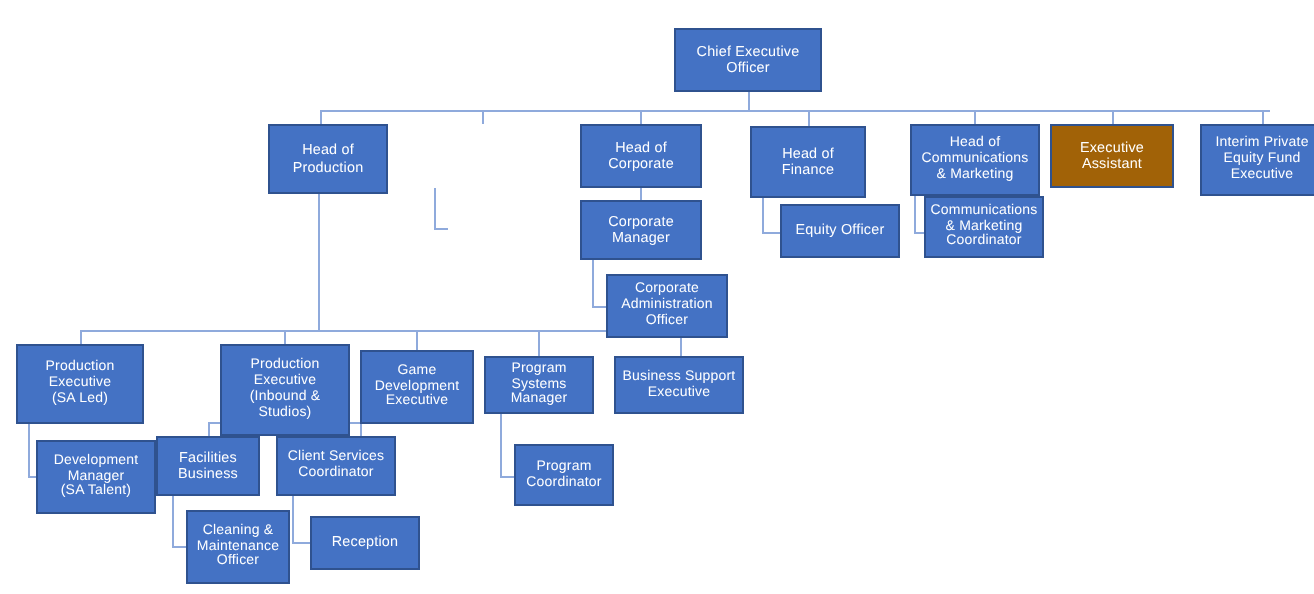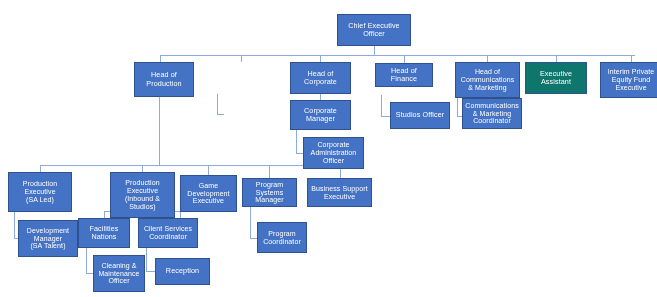--- a/index.html
+++ b/index.html
@@ -82,35 +82,35 @@
     <div class="conn v" style="left: 146px; top: 248px; background: rgb(143, 170, 220); height: 23px; width: 1px;"></div>
     <div class="conn h" style="left: 146px; top: 271px; background: rgb(143, 170, 220); width: 9px; height: 1px;"></div>
     <div class="conn v" style="left: 250px; top: 207px; background: rgb(143, 170, 220); height: 31px; width: 1px;"></div>
     <div class="conn h" style="left: 250px; top: 238px; background: rgb(143, 170, 220); width: 8px; height: 1px;"></div>
     <div class="node" style="left: 337px; top: 14px; width: 74px; height: 32px; font-size: 7.2px; background: rgb(68, 114, 196); border-color: rgb(47, 82, 143); color: rgb(255, 255, 255);">Chief Executive
 Officer</div>
     <div class="node" style="left: 134px; top: 62px; width: 60px; height: 35px; font-size: 7.2px; background: rgb(68, 114, 196); border-color: rgb(47, 82, 143); color: rgb(255, 255, 255);">Head of
 Production</div>
     <div class="node" style="left: 290px; top: 62px; width: 61px; height: 32px; font-size: 7.2px; background: rgb(68, 114, 196); border-color: rgb(47, 82, 143); color: rgb(255, 255, 255);">Head of
 Corporate</div>
-    <div class="node" style="left: 375px; top: 63px; width: 58px; height: 24px; font-size: 7.2px; background: rgb(68, 114, 196); border-color: rgb(47, 82, 143); color: rgb(255, 255, 255);">Head of Finance</div>
+    <div class="node" style="left: 375px; top: 63px; width: 58px; height: 36px; font-size: 7.2px; background: rgb(68, 114, 196); border-color: rgb(47, 82, 143); color: rgb(255, 255, 255);">Head of Finance</div>
     <div class="node" style="left: 455px; top: 62px; width: 65px; height: 36px; font-size: 7px; background: rgb(68, 114, 196); border-color: rgb(47, 82, 143); color: rgb(255, 255, 255);">Head of
 Communications
 &amp; Marketing</div>
-    <div class="node" style="left: 525px; top: 62px; width: 62px; height: 32px; font-size: 7.2px; background: #0f766e; border-color: rgb(47, 82, 143); color: rgb(255, 255, 255);">Executive
+    <div class="node" style="left: 525px; top: 62px; width: 62px; height: 32px; font-size: 7.2px; background: #a16207; border-color: rgb(47, 82, 143); color: rgb(255, 255, 255);">Executive
 Assistant</div>
     <div class="node" style="left: 600px; top: 62px; width: 62px; height: 36px; font-size: 7px; background: rgb(68, 114, 196); border-color: rgb(47, 82, 143); color: rgb(255, 255, 255);">Interim Private
 Equity Fund
 Executive</div>
     <div class="node" style="left: 290px; top: 100px; width: 61px; height: 30px; font-size: 7.2px; background: rgb(68, 114, 196); border-color: rgb(47, 82, 143); color: rgb(255, 255, 255);">Corporate
 Manager</div>
     <div class="node" style="left: 303px; top: 137px; width: 61px; height: 32px; font-size: 7px; background: rgb(68, 114, 196); border-color: rgb(47, 82, 143); color: rgb(255, 255, 255);">Corporate
 Administration
 Officer</div>
-    <div class="node" style="left: 390px; top: 102px; width: 60px; height: 27px; font-size: 7.2px; background: rgb(68, 114, 196); border-color: rgb(47, 82, 143); color: rgb(255, 255, 255);">Studios Officer</div>
+    <div class="node" style="left: 390px; top: 102px; width: 60px; height: 27px; font-size: 7.2px; background: rgb(68, 114, 196); border-color: rgb(47, 82, 143); color: rgb(255, 255, 255);">Equity Officer</div>
     <div class="node" style="left: 462px; top: 98px; width: 60px; height: 31px; font-size: 7px; background: rgb(68, 114, 196); border-color: rgb(47, 82, 143); color: rgb(255, 255, 255);">Communications
 &amp; Marketing
 Coordinator</div>
     <div class="node" style="left: 8px; top: 172px; width: 64px; height: 40px; font-size: 7px; background: rgb(68, 114, 196); border-color: rgb(47, 82, 143); color: rgb(255, 255, 255);">Production
 Executive
 (SA Led)</div>
     <div class="node" style="left: 110px; top: 172px; width: 65px; height: 46px; font-size: 7px; background: rgb(68, 114, 196); border-color: rgb(47, 82, 143); color: rgb(255, 255, 255);">Production
 Executive
 (Inbound &amp;
 Studios)</div>
@@ -118,21 +118,21 @@
 Development
 Executive</div>
     <div class="node" style="left: 242px; top: 178px; width: 55px; height: 29px; font-size: 7px; background: rgb(68, 114, 196); border-color: rgb(47, 82, 143); color: rgb(255, 255, 255);">Program Systems
 Manager</div>
     <div class="node" style="left: 307px; top: 178px; width: 65px; height: 29px; font-size: 7px; background: rgb(68, 114, 196); border-color: rgb(47, 82, 143); color: rgb(255, 255, 255);">Business Support
 Executive</div>
     <div class="node" style="left: 18px; top: 220px; width: 60px; height: 37px; font-size: 7px; background: rgb(68, 114, 196); border-color: rgb(47, 82, 143); color: rgb(255, 255, 255);">Development
 Manager
 (SA Talent)</div>
     <div class="node" style="left: 78px; top: 218px; width: 52px; height: 30px; font-size: 7.2px; background: rgb(68, 114, 196); border-color: rgb(47, 82, 143); color: rgb(255, 255, 255);">Facilities
-Nations</div>
+Business</div>
     <div class="node" style="left: 138px; top: 218px; width: 60px; height: 30px; font-size: 7px; background: rgb(68, 114, 196); border-color: rgb(47, 82, 143); color: rgb(255, 255, 255);">Client Services
 Coordinator</div>
     <div class="node" style="left: 257px; top: 222px; width: 50px; height: 31px; font-size: 7px; background: rgb(68, 114, 196); border-color: rgb(47, 82, 143); color: rgb(255, 255, 255);">Program
 Coordinator</div>
     <div class="node" style="left: 93px; top: 255px; width: 52px; height: 37px; font-size: 7px; background: rgb(68, 114, 196); border-color: rgb(47, 82, 143); color: rgb(255, 255, 255);">Cleaning &amp;
 Maintenance
 Officer</div>
     <div class="node" style="left: 155px; top: 258px; width: 55px; height: 27px; font-size: 7.2px; background: rgb(68, 114, 196); border-color: rgb(47, 82, 143); color: rgb(255, 255, 255);">Reception</div>
   </div>
 

